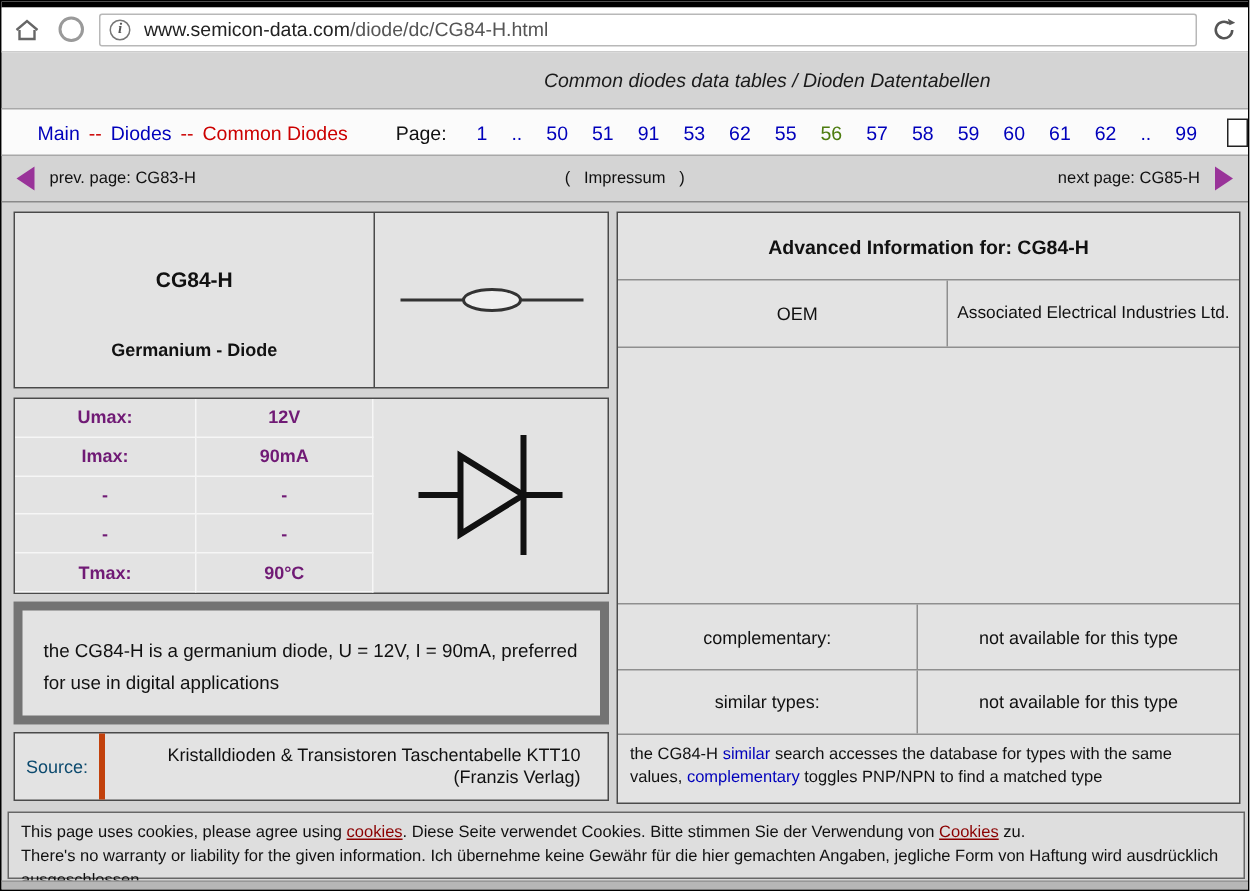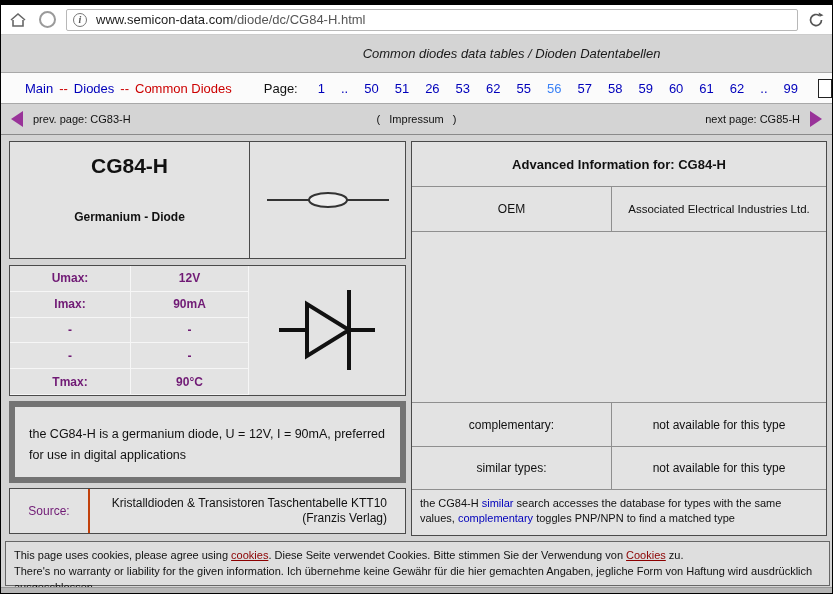--- a/index.html
+++ b/index.html
@@ -29,65 +29,65 @@
     text-align:center; font-style:italic; font-size:13px; color:#1a1a1a; padding-left:190px; }
   .nav-strip { position:absolute; top:71px; left:0; right:0; height:32px; background:#fbfbfb;
     border-top:1px solid #a8a8a8; border-bottom:1px solid #a8a8a8; display:flex; align-items:center; padding-left:24px;gap:20px; }
   .breadcrumb { display:flex; gap:6px; font-size:13px; width:226px; }
   .bc-link { color:#0000bb; text-decoration:none; cursor:pointer; }
   .bc-sep { color:#cc0000; }
   .bc-current { color:#cc0000; }
   .page-label { font-size:13px; color:#111; margin-right:0; }
   .page-list { display:flex; gap:16px; font-size:13px; align-items:center; }
   .pg { color:#0000bb; text-decoration:none; cursor:pointer; }
-  .pg.current { color:#3b82f6; cursor:default; }
+  .pg.current { color:#4d7c0f; cursor:default; }
   .page-jump { margin-left:auto; width:14px; height:19px; border:1px solid #222; background:#fff; }
 
   
   .pager-row { position:absolute; top:103px; left:0; right:0; height:31px; border-bottom:1px solid #8a8a8a;
     display:flex; align-items:center; padding:0 10px; font-size:11px; }
   .arrow { width:0; height:0; cursor:pointer; }
   .arrow.left  { border-top:8px solid transparent; border-bottom:8px solid transparent; border-right:12px solid #993399; }
   .arrow.right { border-top:8px solid transparent; border-bottom:8px solid transparent; border-left:12px solid #993399; }
   .pager-label { color:#111; text-decoration:none; margin-left:10px; cursor:pointer; }
   .pager-label.next { margin-left:auto; margin-right:10px; }
   .impressum { position:absolute; left:50%; transform:translateX(-50%); color:#111;
     text-decoration:none; word-spacing:6px; cursor:pointer; }
 
   
   .part-head { position:absolute; left:8px; top:140px; width:397px; height:118px;
     background:#e3e3e3; border:1px solid #4a4a4a; display:flex; }
   .part-id { width:240px; border-right:1px solid #4a4a4a; display:flex; flex-direction:column; align-items:center; padding-top:12px; }
-  .part-name { font-size:21px; font-weight:bold; color:#111; }
+  .part-name { font-size:14px; font-weight:bold; color:#111;margin-top:24px; }
   .part-family { font-size:12px; font-weight:bold; margin-top:32px; color:#111; }
   .part-pkg { flex:1; display:flex; align-items:center; justify-content:center; }
 
   .params { position:absolute; left:8px; top:264px; width:397px; height:131px;
     background:#e3e3e3; border:1px solid #4a4a4a; display:grid;
     grid-template-columns:121px 118px 1fr; grid-template-rows:repeat(5,1fr); }
   .pcell { display:flex; align-items:center; justify-content:center; font-size:12px; font-weight:bold;
     border-right:1px solid #f6f6f6; border-bottom:1px solid #f6f6f6; color:#701a75; }
   .psymbol { grid-column:3; grid-row:1 / span 5; display:flex; align-items:center; justify-content:center; }
 
   .desc { position:absolute; left:8px; top:400px; width:397px; height:82px; background:#e3e3e3;
     border:6px solid #737373; padding:17px 14px 0 14px; font-size:12.5px; line-height:21px; color:#111; }
 
   .source { position:absolute; left:8px; top:487px; width:397px; height:46px; background:#e3e3e3;
     border:1px solid #4a4a4a; display:flex; }
-  .source-label { width:80px; border-right:2px solid #c2410c; display:flex; align-items:center; justify-content:center; font-size:12px; color:#701a75; }
+  .source-label { width:60px; border-right:4px solid #c2410c; display:flex; align-items:center; justify-content:center; font-size:12px; color:#0c4a6e; }
   .source-value { flex:1; display:flex; align-items:center; justify-content:center; text-align:right;
     font-size:12px; line-height:15px; padding:0 18px; color:#111; }
 
   
   .adv { position:absolute; left:410px; top:140px; width:416px; height:395px; background:#e3e3e3;
     border:1px solid #4a4a4a; display:flex; flex-direction:column;justify-content:space-between; }
   .adv-title { height:45px; border-bottom:1px solid #8f8f8f; display:flex; align-items:center; justify-content:center;
     font-weight:bold; font-size:13px; color:#111; }
   .adv-row { display:grid; grid-template-columns:200px 1fr; }
-  .adv-row.oem  { height:45px; border-bottom:1px solid #8f8f8f; }
+  .adv-row.oem  { height:45px; border-bottom:1px solid #8f8f8f;padding-left:20px; }
   .adv-row.comp { height:44px; border-top:1px solid #8f8f8f; }
   .adv-row.sim  { height:43px; border-top:1px solid #8f8f8f; }
   .adv-cell { display:flex; align-items:center; justify-content:center; font-size:12px; color:#111; }
   .adv-cell.label { border-right:1px solid #8f8f8f; }
   .adv-cell.nowrap { white-space:nowrap; font-size:11.5px; }
   .adv-spacer { flex:1; }
   .adv-note { border-top:1px solid #8f8f8f; height:46px; padding:6px 8px 0 8px; font-size:11px; line-height:15px; color:#111; }
   .inline-link { color:#0000bb; text-decoration:none; cursor:pointer; }
 
   
@@ -132,21 +132,21 @@
       <a class="bc-link">Diodes</a>
       <span class="bc-sep">--</span>
       <span class="bc-current">Common Diodes</span>
     </div>
     <span class="page-label">Page:</span>
     <div class="page-list">
       <a class="pg">1</a>
       <a class="pg">..</a>
       <a class="pg">50</a>
       <a class="pg">51</a>
-      <a class="pg">26</a>
+      <a class="pg">91</a>
       <a class="pg">53</a>
       <a class="pg">62</a>
       <a class="pg">55</a>
       <a class="pg current">56</a>
       <a class="pg">57</a>
       <a class="pg">58</a>
       <a class="pg">59</a>
       <a class="pg">60</a>
       <a class="pg">61</a>
       <a class="pg">62</a>

